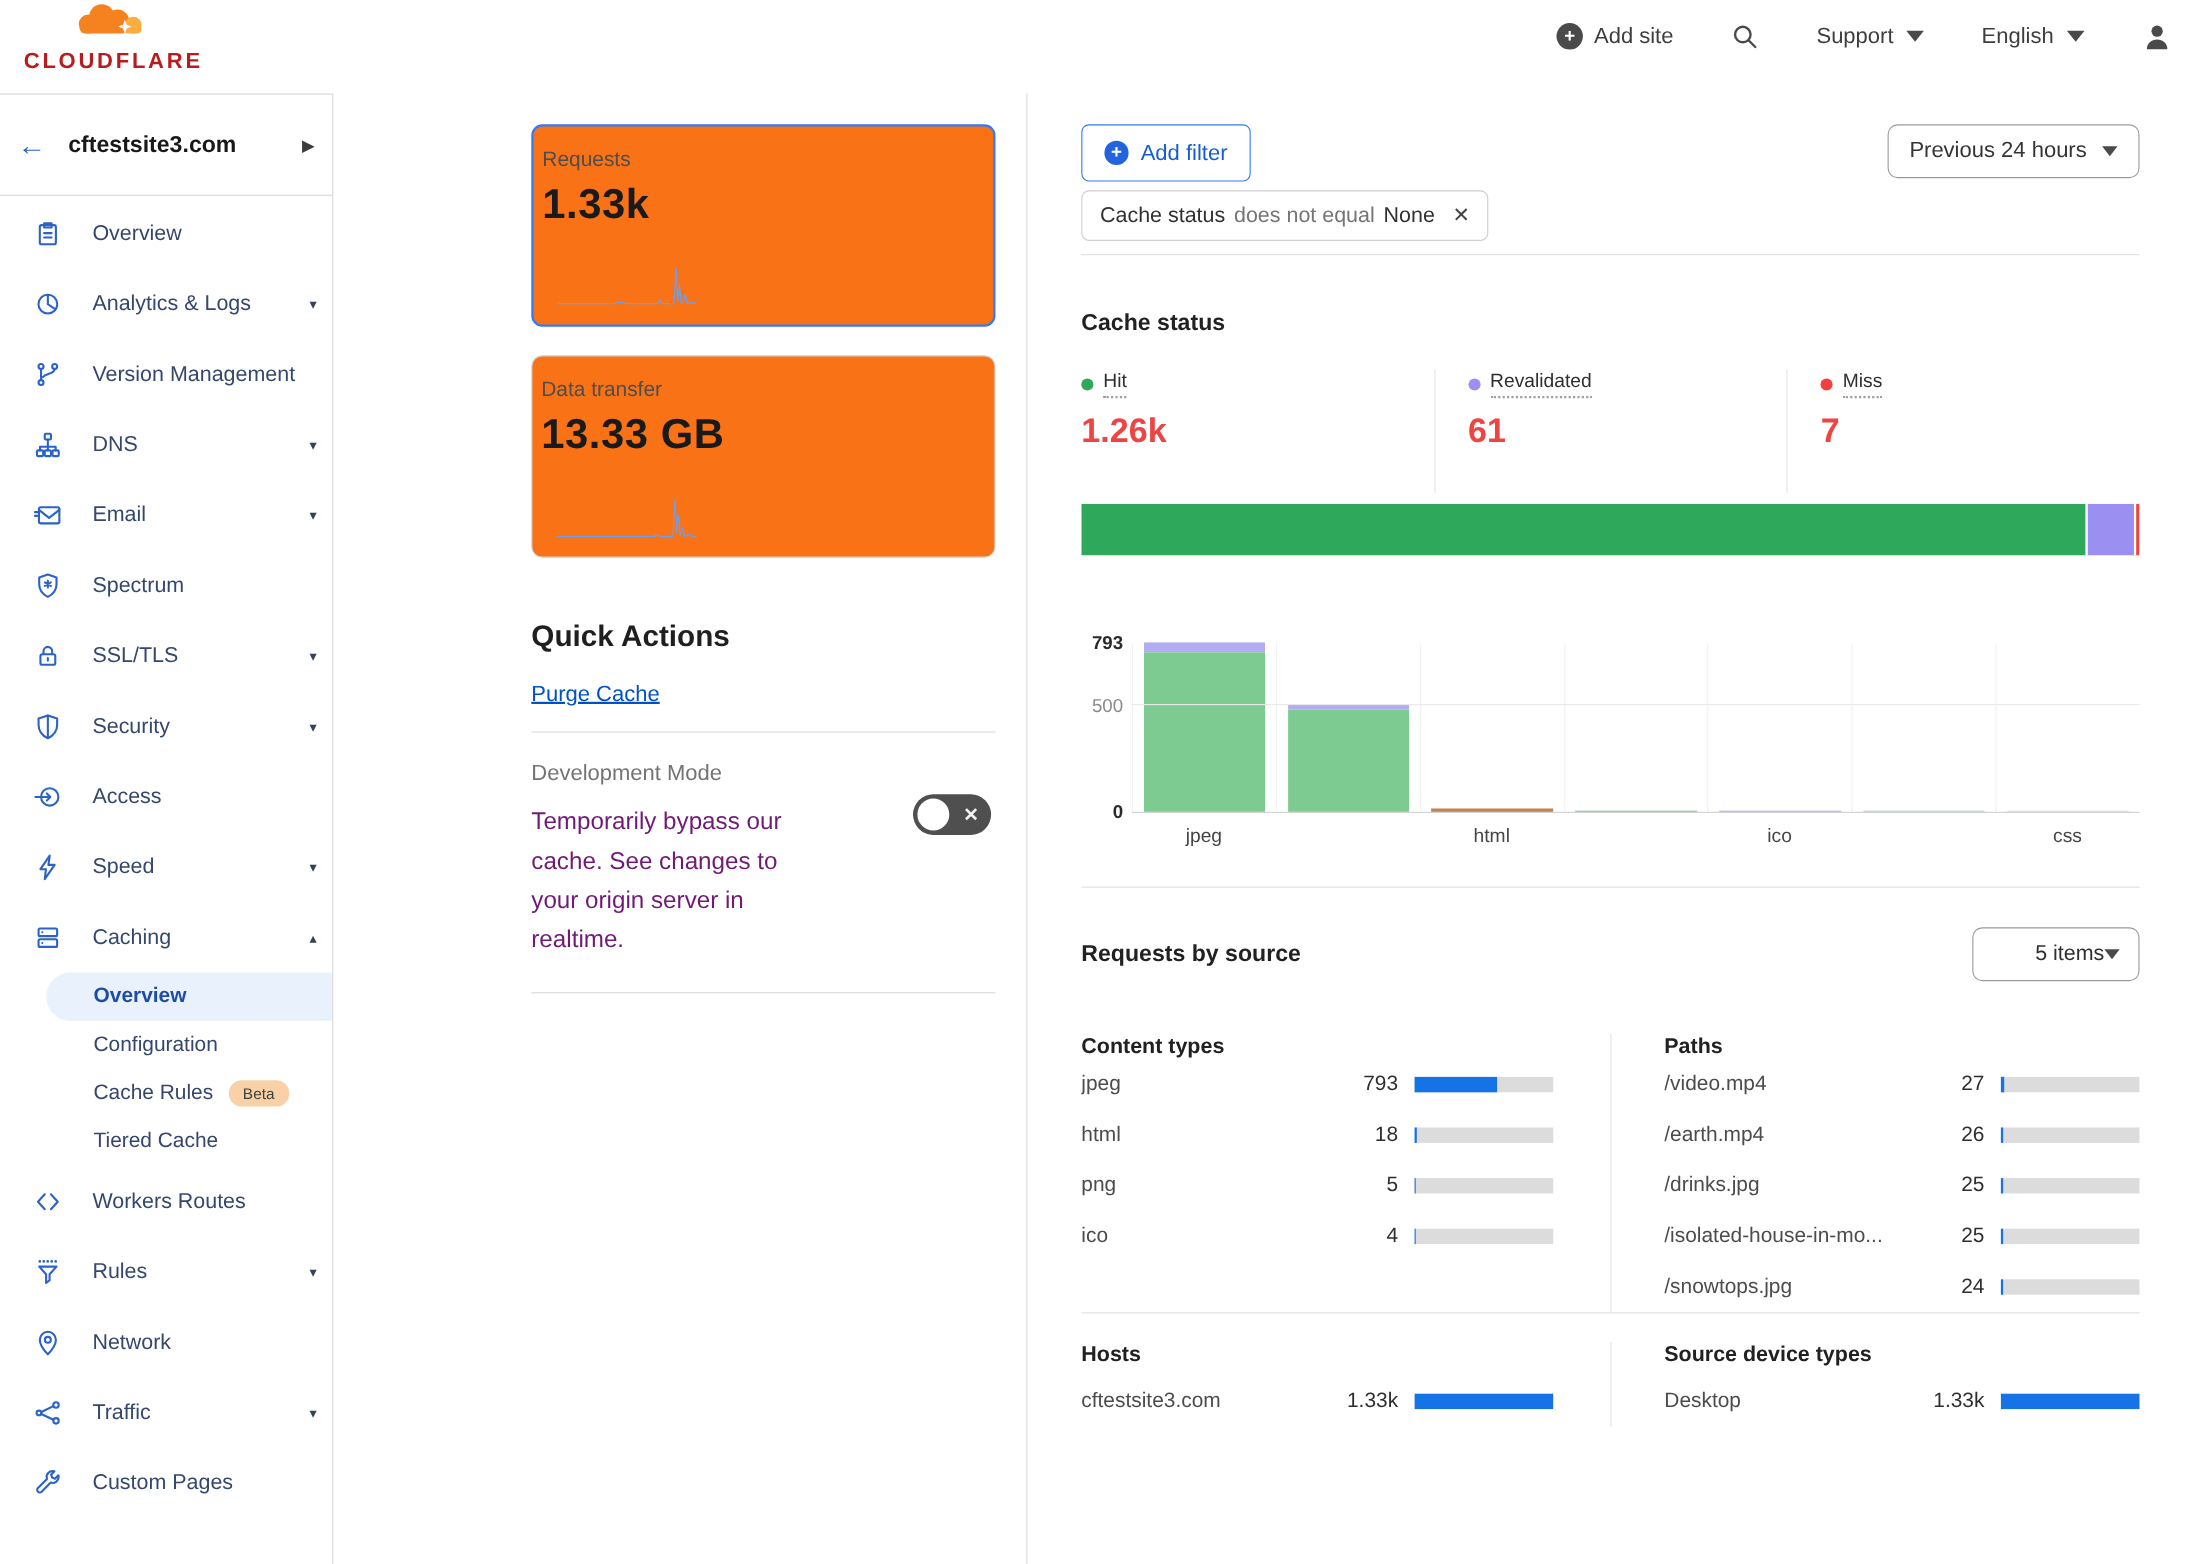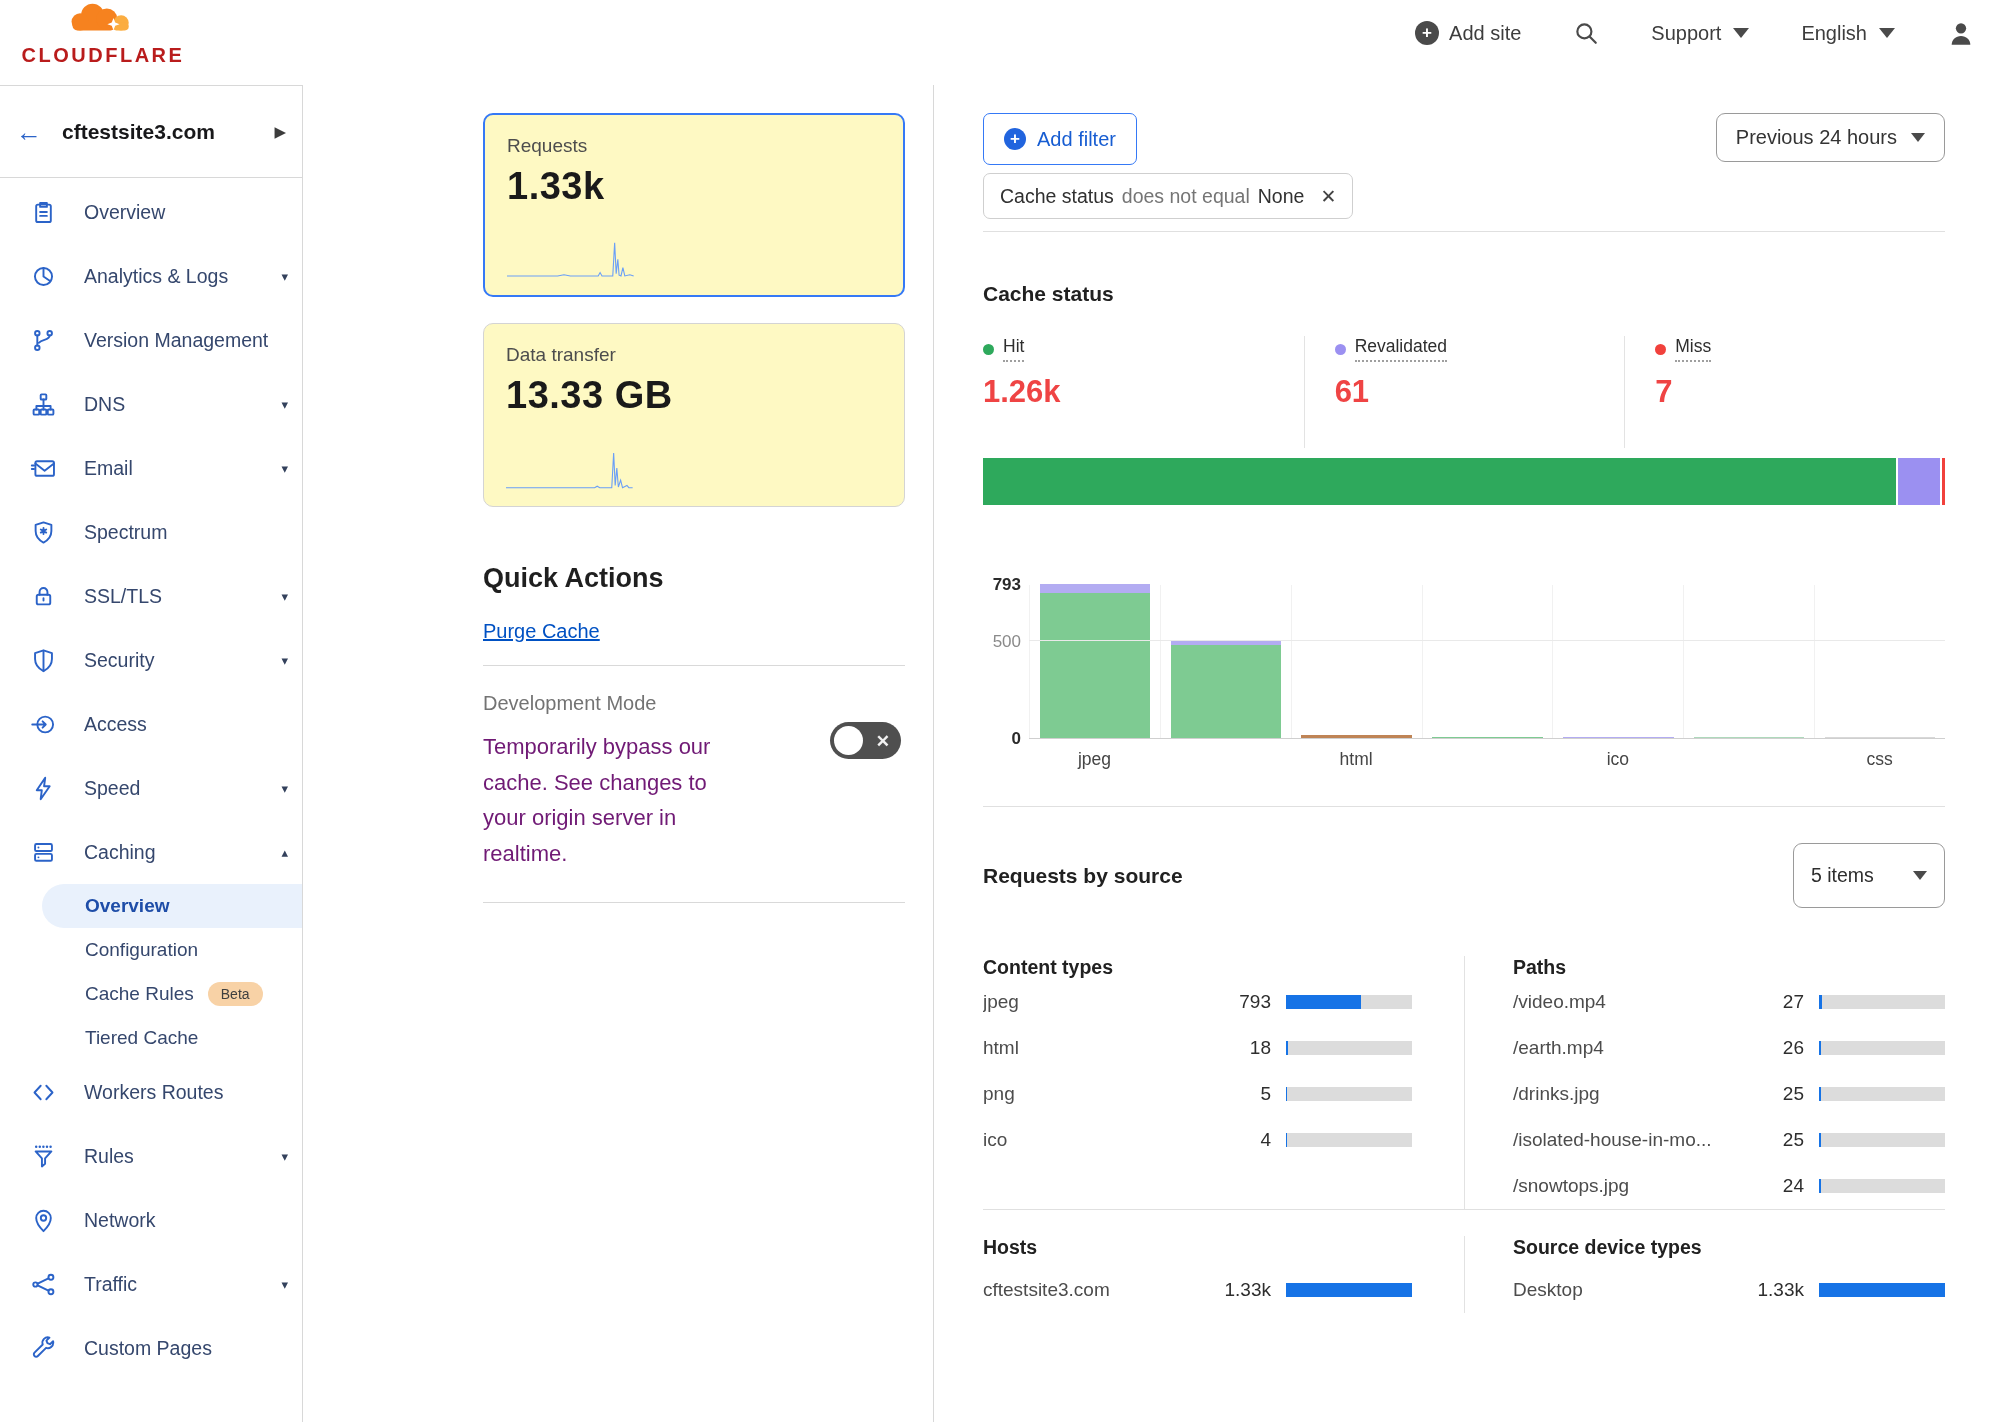--- a/index.html
+++ b/index.html
@@ -31,21 +31,21 @@
   .subnav { }
   .sub-item { height:44px; display:flex; align-items:center; padding-left:85px; font-size:19px; color:#35476d; cursor:pointer; }
   .sub-item.active { margin-left:42px; padding-left:43px; background:#e9f1fc; border-radius:22px 0 0 22px; font-weight:bold; color:#1e4da8; }
   .badge-beta { margin-left:14px; background:#f8d2a6; color:#3f3f3f; font-size:14px; padding:4px 13px; border-radius:13px; }
   svg.icon { display:block; width:100%; height:100%; fill:none; stroke:currentColor; stroke-width:1.7; stroke-linecap:round; stroke-linejoin:round; }
 
   
   .main { flex:1; display:flex; }
   .mid-col { width:630px; flex:0 0 630px; padding:28px 0 0 180px; }
   .mid-inner { width:422px; }
-  .metric-card { width:422px; height:184px; border:1px solid #d4d4d4; border-radius:10px; padding:20px 22px; position:relative; cursor:pointer; background:#fef9c3; }
+  .metric-card { width:422px; height:184px; border:1px solid #d4d4d4; border-radius:10px; padding:20px 8px; position:relative; cursor:pointer; background:#f97316; }
   .metric-card.selected { border:2px solid #3579f6; }
   .metric-card .mlabel { font-size:19px; color:#4d4d4d; }
   .metric-card .mvalue { font-size:38px; font-weight:bold; color:#1a1a1a; margin-top:8px; letter-spacing:.5px; }
   .metric-card .spark { position:absolute; left:22px; right:22px; bottom:16px; height:38px; }
   .metric-card + .metric-card { margin-top:26px; }
   .qa-title { margin-top:56px; font-size:27px; font-weight:bold; color:#1f1f1f; }
   .purge-link { display:inline-block; margin-top:26px; font-size:20px; color:#0051c3; text-decoration:underline; cursor:pointer; }
   .mid-hr { border:none; border-top:1px solid #d9d9d9; margin-top:22px; }
   .devmode { position:relative; margin-top:26px; padding-bottom:30px; border-bottom:1px solid #d9d9d9; }
   .devmode h3 { font-size:20px; font-weight:normal; color:#737373; }
@@ -89,21 +89,21 @@
   .bc-plot { position:relative; height:154px; display:flex; border-bottom:1px solid #cfcfcf; }
   .bc-grid { position:absolute; left:0; right:0; height:1px; background:#e9e9e9; }
   .bc-slot { flex:1; display:flex; align-items:flex-end; justify-content:center; border-left:1px solid #f1f1f1; }
   .bc-slot:first-child { border-left:none; }
   .bc-bar { width:85%; display:flex; flex-direction:column-reverse; }
   .bc-labels { display:flex; margin-top:10px; }
   .bc-xlabel { flex:1; text-align:center; font-size:17.5px; color:#454545; }
 
   .rbs { border-top:1px solid #e0e0e0; margin-top:0; padding-top:36px; }
   .rbs-head { display:flex; justify-content:space-between; align-items:center; }
-  .select-btn { height:65px; width:152px; display:inline-flex; align-items:center; justify-content:space-between; border:1px solid #9a9a9a; border-radius:9px; padding:0 17px; font-size:19.5px; color:#2e2e2e; cursor:pointer; background:#fff; }
+  .select-btn { height:49px; width:152px; display:inline-flex; align-items:center; justify-content:flex-end; border:1px solid #9a9a9a; border-radius:9px; padding:0 17px; font-size:19.5px; color:#2e2e2e; cursor:pointer; background:#fff; }
   .cols { display:flex; margin-top:48px; }
   .col { width:50%; }
   .col.left { padding-right:52px; }
   .col.right { border-left:1px solid #e2e2e2; padding-left:48px; }
   .col-title { font-size:19.5px; font-weight:bold; color:#212121; }
   .hrow { display:flex; align-items:center; height:46px; }
   .hrow:first-of-type { margin-top:12px; }
   .hlabel { flex:1; font-size:19px; color:#4c4c4c; white-space:nowrap; overflow:hidden; }
   .hval { width:58px; text-align:right; font-size:19px; color:#2e2e2e; margin-right:15px; }
   .htrack { width:126px; height:14px; background:#dcdcdc; position:relative; flex:0 0 126px; }

